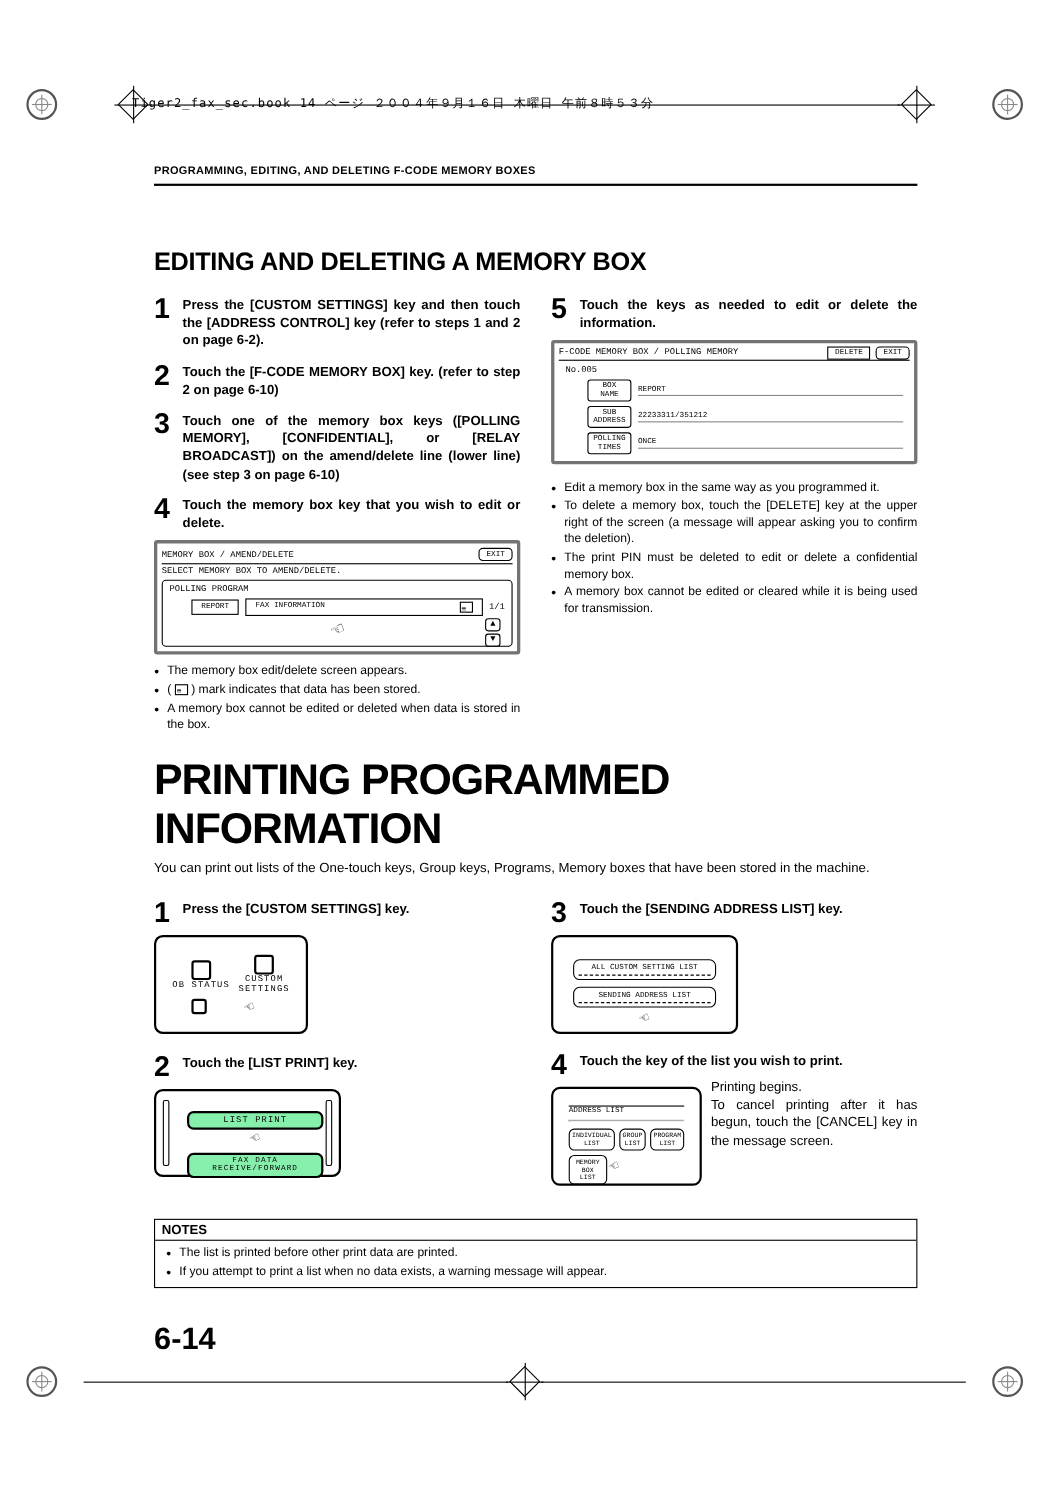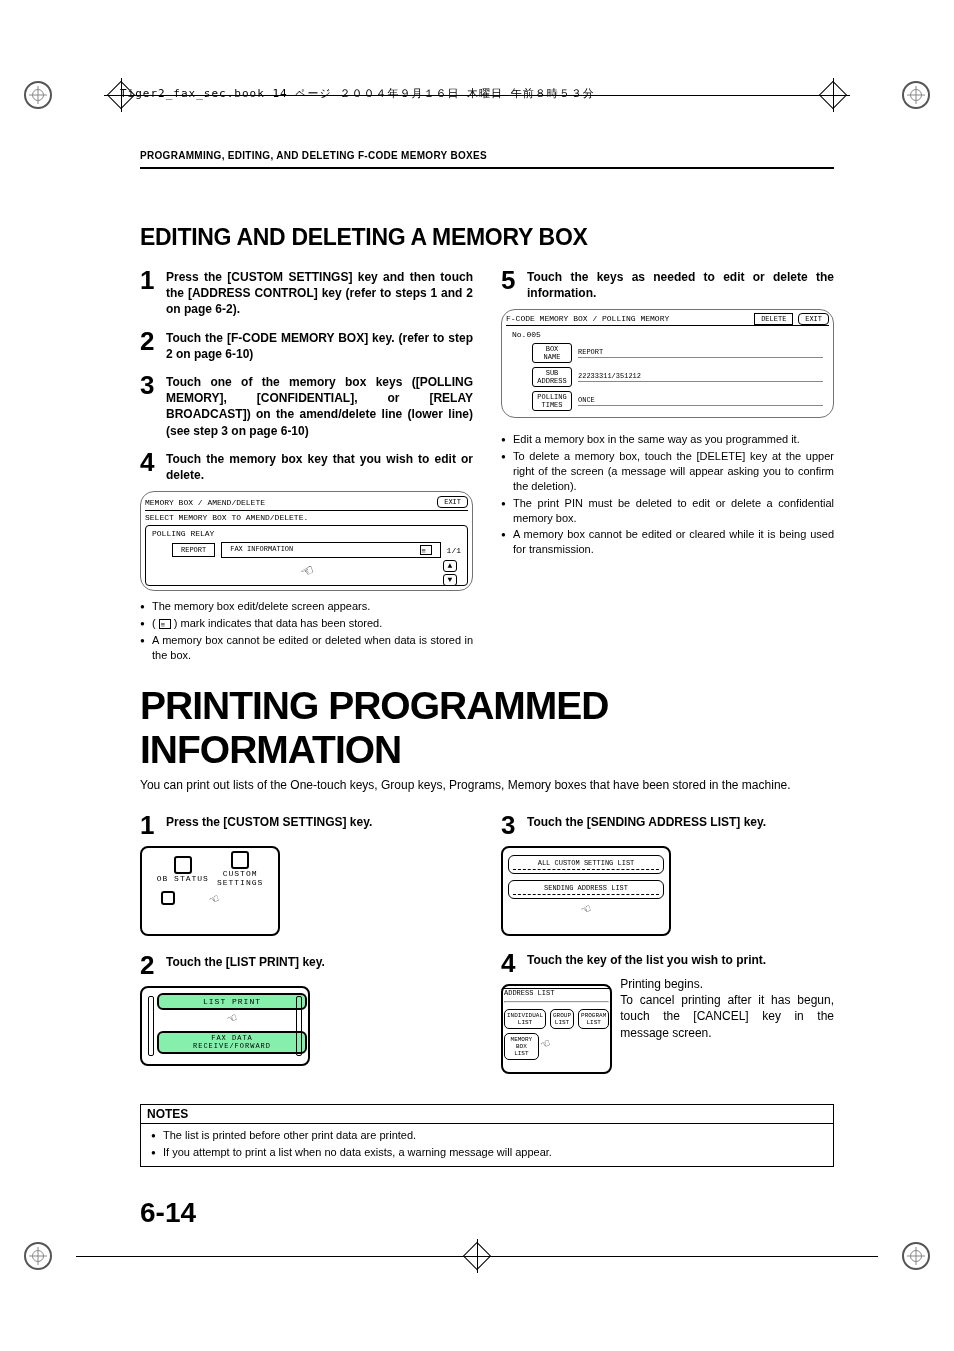--- a/index.html
+++ b/index.html
@@ -38,36 +38,36 @@
   .step { display: flex; gap: 6px; margin-top: 10px; }
   .step .num { font-size: 26px; font-weight: bold; line-height: 1; width: 20px; flex-shrink:0; }
   .step .txt { font-size: 12px; font-weight: bold; text-align: justify; line-height: 1.35; padding-top: 2px;}
 
   .bul { list-style: none; margin-top: 8px; font-size: 11px; line-height: 1.35;}
   .bul li { position: relative; padding-left: 12px; text-align: justify; margin-top: 2px;}
   .bul li::before { content: "●"; position: absolute; left: 0; font-size:8px; top:3px; }
   .inline-icon { display:inline-block; width:12px; height:10px; border:1px solid #000; vertical-align:middle; font-size:7px; font-family:monospace; line-height:10px; text-align:left; padding-left:1px; }
 
   
-  .panel { border: 1px solid #737373; border-radius: 14px; font-family: "Courier New", monospace; font-size: 8px; margin-top: 8px; padding: 4px; }
+  .panel { border: 3px solid #737373; border-radius: 3px; font-family: "Courier New", monospace; font-size: 8px; margin-top: 8px; padding: 4px; }
   .panel .titlebar { display:flex; justify-content: space-between; align-items:center; }
   .ui-btn { border: 1px solid #000; padding: 1px 6px; font-size: 7px; font-family: "Courier New", monospace; }
   .ui-btn.round { border-radius: 4px; }
   .panel hr { border: none; border-top: 1px solid #000; margin: 2px 0;}
   .mem-row { display:flex; align-items:center; gap:6px; margin-top:4px; margin-left:20px; }
   .sel-box { border:1px solid #000; padding: 2px 8px; font-size:7px; }
   .label-box { border:1px solid #000; border-radius:3px; padding:1px 4px; font-size:7px; width:40px; text-align:center; }
   .val { font-size:7px; border-bottom:1px solid #888; flex:1; padding-bottom:1px;}
   .arrow-btn { width:14px; height:12px; border:1px solid #000; border-radius:3px; font-size:8px; line-height:10px; text-align:center;}
 
   .hand { font-size: 18px; display:inline-block; transform: rotate(-25deg); margin-left: 20px;}
   .hand-s { font-size: 14px; display:inline-block; transform: rotate(-25deg);}
 
   
-  .shot { border:2px solid #000; border-radius:8px; font-family:"Courier New",monospace; font-size:9px; padding:1px; margin-top:8px; position:relative; }
+  .shot { border:2px solid #000; border-radius:8px; font-family:"Courier New",monospace; font-size:9px; padding:14px; margin-top:8px; position:relative; }
   .shot.left1 { width: 140px; height: 90px; }
   .shot .sq { width:18px; height:18px; border:2px solid #000; border-radius:3px; display:inline-block; vertical-align:top;}
   .shot .lbl { font-size:8px; letter-spacing:1px;}
   .shot-row { display:flex; gap:8px; justify-content:center; align-items:center;}
 
   .shot.listprint { width:170px; }
   .lp-btn { border:2px solid #000; border-radius:6px; padding:2px 4px; text-align:center; font-size:8px; letter-spacing:1px; margin-top:4px; background:#86efac; position:relative;}
 
   .shot.menu { width:170px; }
   .menu-btn { border:1px solid #000; border-radius:6px; padding:3px 4px; font-size:7px; text-align:center; margin:6px 4px; position:relative;}
@@ -137,21 +137,21 @@
       </div>
 
       <div class="panel">
         <div class="titlebar">
           <span>MEMORY BOX / AMEND/DELETE</span>
           <span class="ui-btn round">EXIT</span>
         </div>
         <hr>
         <div>SELECT MEMORY BOX TO AMEND/DELETE.</div>
         <div style="border:1px solid #000; border-radius:4px; padding:3px 6px; margin-top:3px;">
-          <div>POLLING RELAY</div>
+          <div>POLLING PROGRAM</div>
           <div class="mem-row">
             <span class="sel-box">REPORT</span>
             <span class="sel-box" style="flex:1;display:flex;justify-content:space-between;">
               <span>FAX INFORMATION</span>
               <span class="inline-icon">≡</span>
             </span>
             <span>1/1</span>
           </div>
           <div style="text-align:center;margin-top:2px;">
             <span class="hand">☜</span>

